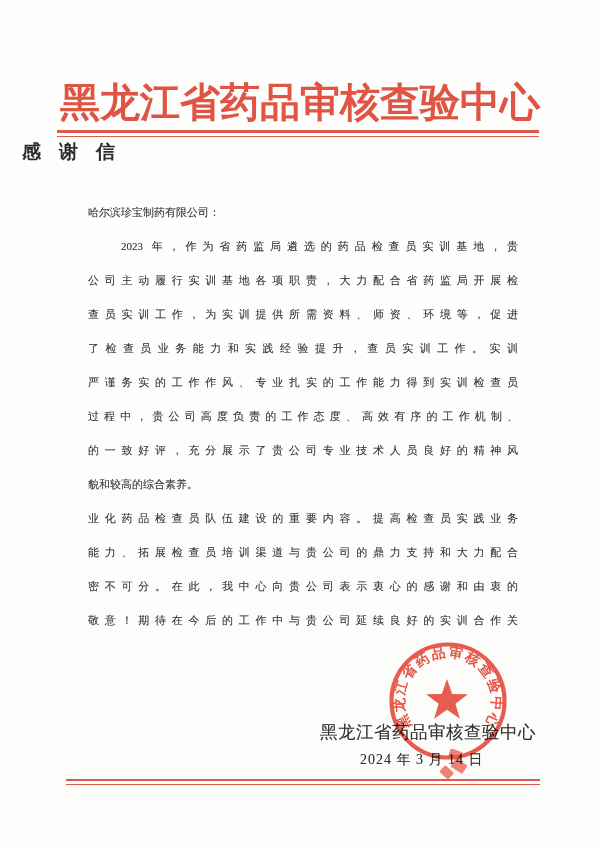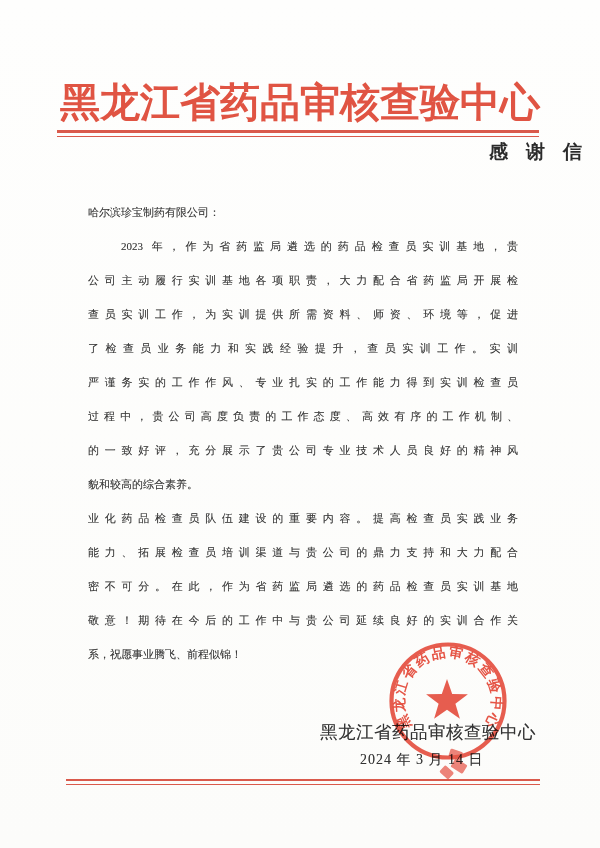--- a/index.html
+++ b/index.html
@@ -13,21 +13,21 @@
     position:absolute;top:80px;left:0;width:600px;text-align:center;
     font-size:40px;line-height:46px;font-weight:bold;color:#e05443;
     white-space:nowrap;
   }
   .rule{position:absolute;background:#da5a4c;}
   .rule-h1{left:57px;top:130px;width:482px;height:2.6px;}
   .rule-h2{left:57px;top:135.6px;width:482px;height:1.2px;}
   .rule-f1{left:66px;top:779px;width:474px;height:1.6px;}
   .rule-f2{left:66px;top:783.6px;width:474px;height:1.8px;}
   .doc-title{
-    position:absolute;top:139px;left:0;width:600px;text-align:right;
+    position:absolute;top:139px;left:0;width:600px;text-align:left;
     font-size:19px;font-weight:bold;color:#2b2b2b;
     letter-spacing:18px;padding-left:22px;box-sizing:border-box;
   }
   .letter-body{
     position:absolute;left:88px;top:195px;width:430px;
     color:#3a3a3a;
     text-shadow:0 0 0.4px rgba(70,70,70,.45);
   }
   .line{
     height:34px;line-height:34px;font-size:11px;
@@ -71,23 +71,22 @@
     <div class="line j ind">2023 年，作为省药监局遴选的药品检查员实训基地，贵</div>
     <div class="line j">公司主动履行实训基地各项职责，大力配合省药监局开展检</div>
     <div class="line j">查员实训工作，为实训提供所需资料、师资、环境等，促进</div>
     <div class="line j">了检查员业务能力和实践经验提升，查员实训工作。实训</div>
     <div class="line j">严谨务实的工作作风、专业扎实的工作能力得到实训检查员</div>
     <div class="line j">过程中，贵公司高度负责的工作态度、高效有序的工作机制、</div>
     <div class="line j">的一致好评，充分展示了贵公司专业技术人员良好的精神风</div>
     <div class="line">貌和较高的综合素养。</div>
     <div class="line j">业化药品检查员队伍建设的重要内容。提高检查员实践业务</div>
     <div class="line j">能力、拓展检查员培训渠道与贵公司的鼎力支持和大力配合</div>
-    <div class="line j">密不可分。在此，作为省药监局遴选的药品检查员实训基地</div>
+    <div class="line j">密不可分。在此，我中心向贵公司表示衷心的感谢和由衷的</div>
     <div class="line j">敬意！期待在今后的工作中与贵公司延续良好的实训合作关</div>
-    <div class="line">系，祝愿事业腾飞、前程似锦！</div>
   </div>
 
   <div class="sig-org">黑龙江省药品审核查验中心</div>
   <div class="sig-date">2024 年 3 月 14 日</div>
 
   <div class="rule rule-f1"></div>
   <div class="rule rule-f2"></div>
 
   <svg class="seal" viewBox="0 0 600 848" aria-hidden="true">
     <defs>

